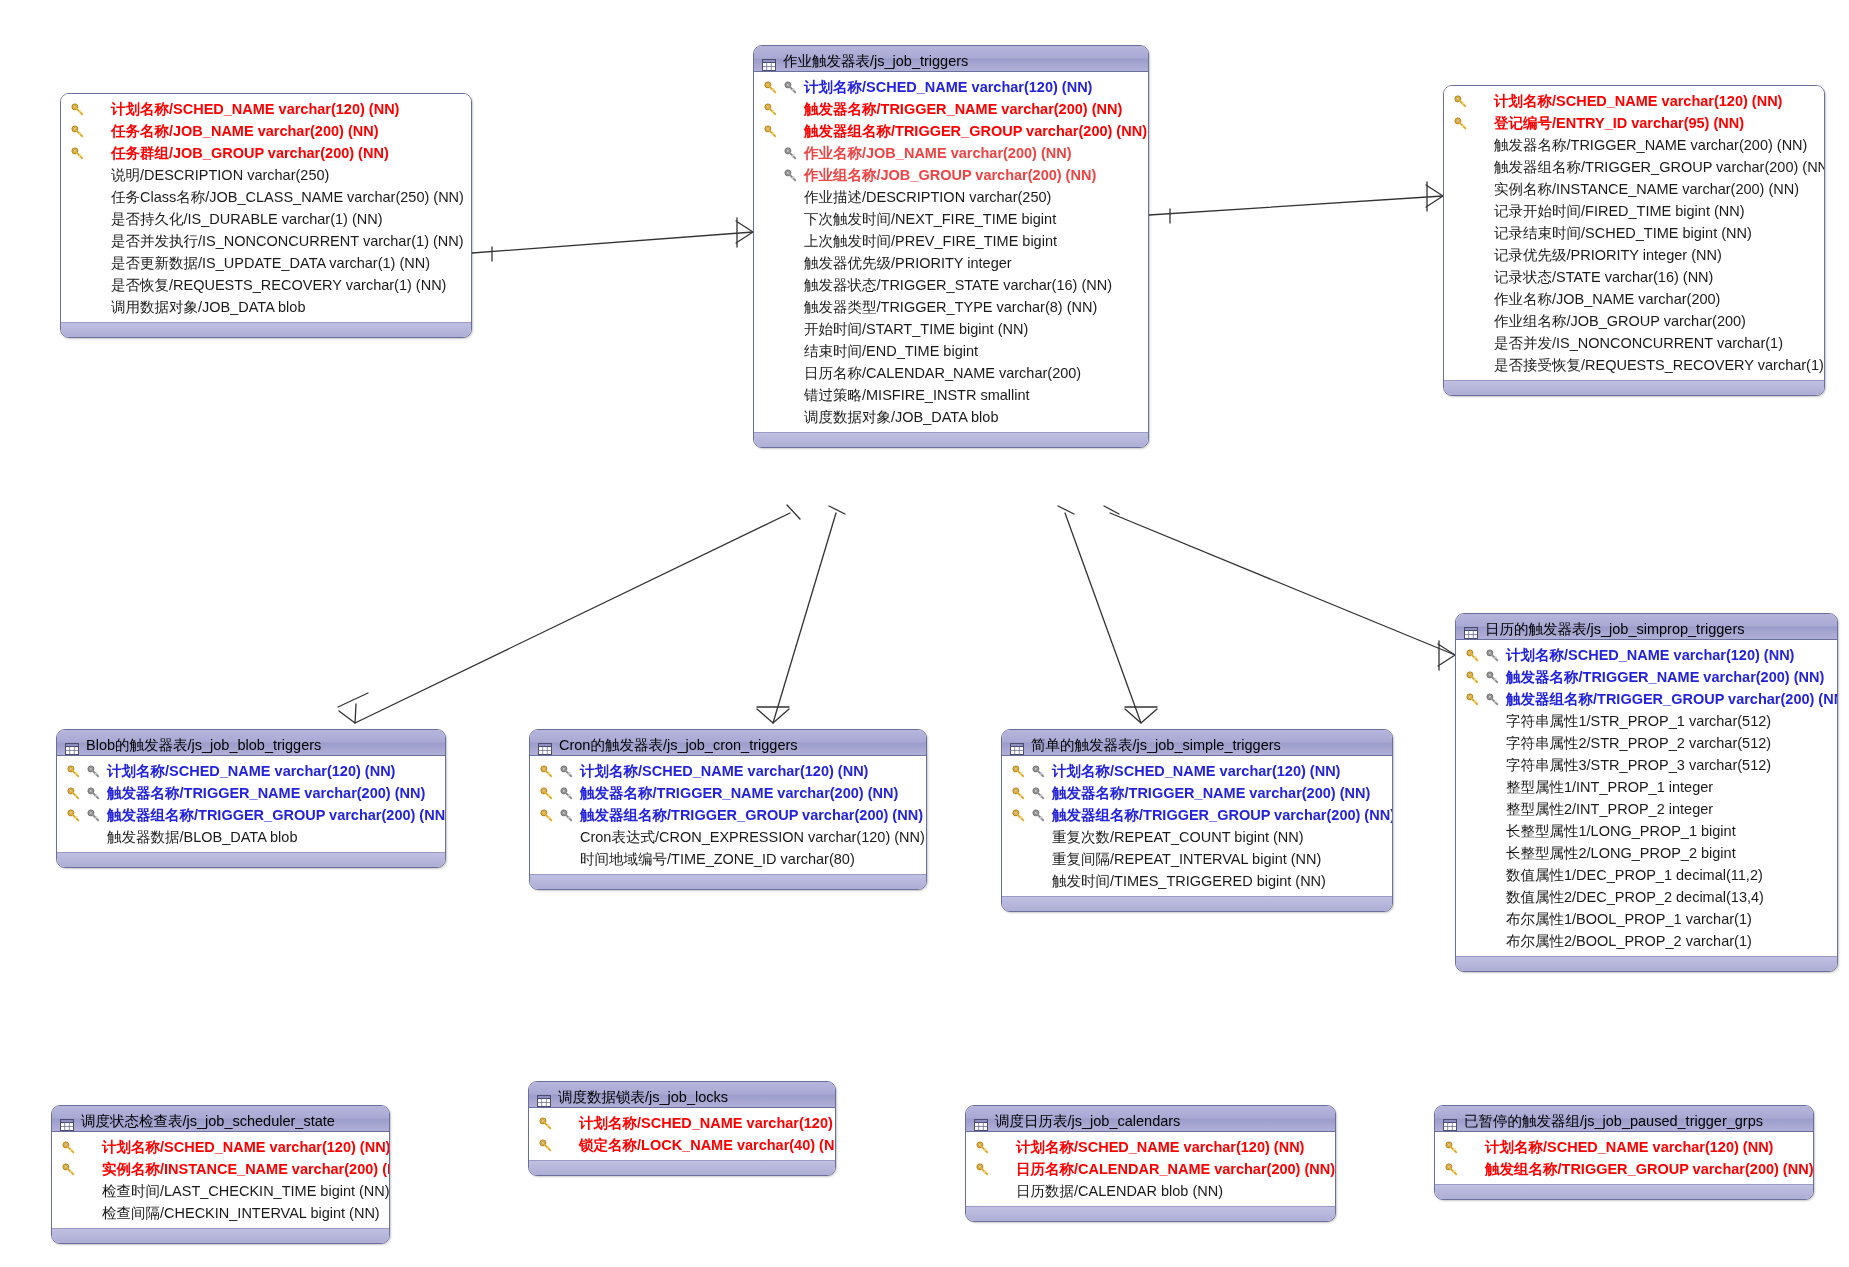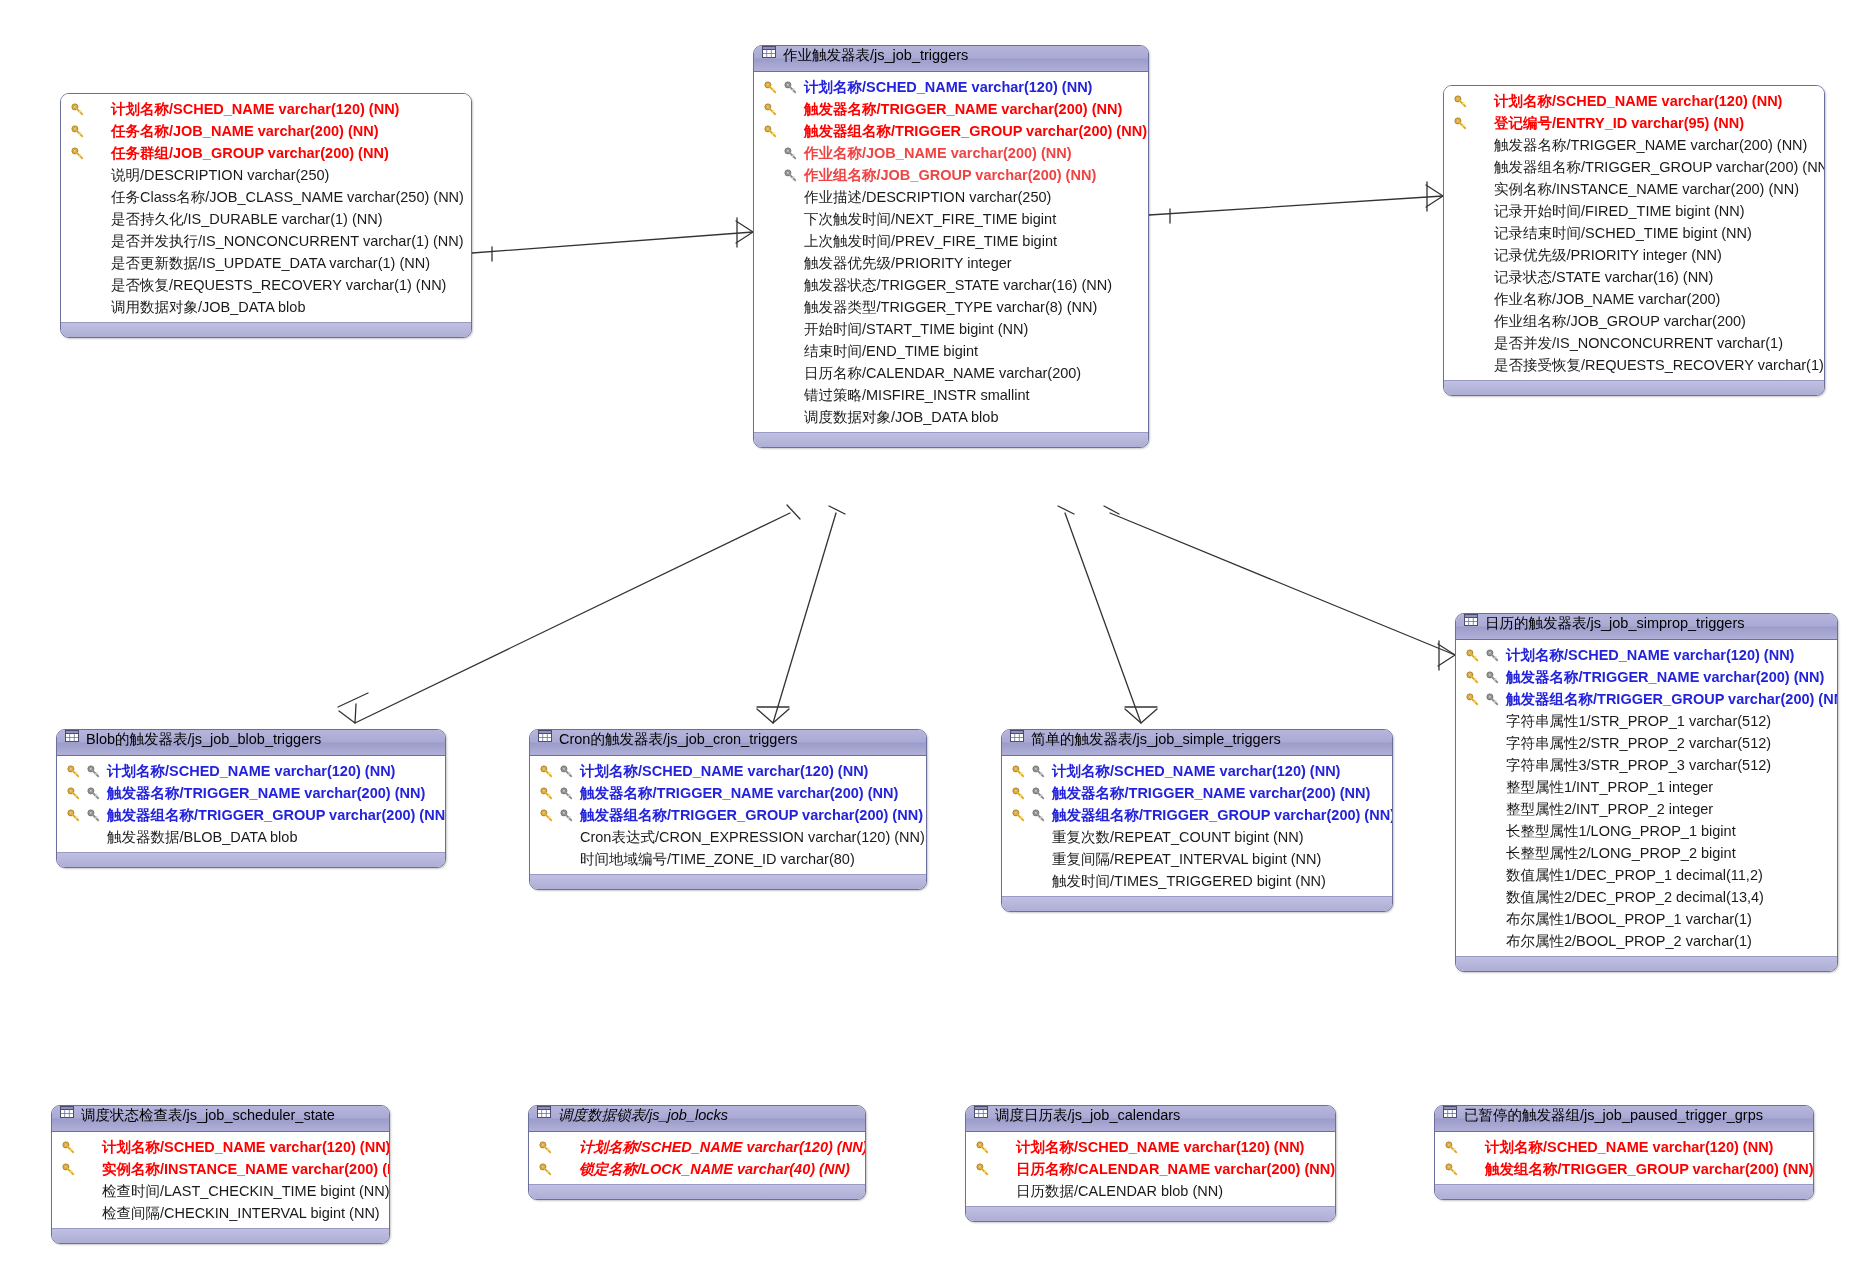--- a/index.html
+++ b/index.html
@@ -18,21 +18,21 @@
     border-radius:9px;
     background:#ffffff;
     box-sizing:border-box;
     box-shadow:1px 1px 2px rgba(0,0,0,.22);
     overflow:hidden;
   }
   .ent-title{
     background:linear-gradient(to bottom,#b5b5dc 0%,#a9a9d4 48%,#9c9ccb 52%,#b0b0d8 100%);
     border-bottom:1px solid #6b6f9c;
     height:25px;
-    display:flex;align-items:flex-start;
+    display:flex;align-items:flex-end;
     padding:0 8px;
     gap:7px;
     font-size:14.5px;
     color:#000;
     white-space:nowrap;
   }
   .tbl-icon{
     width:14px;height:12px;flex:0 0 auto;display:block;
   }
   .ent-body{
@@ -858,21 +858,21 @@
             <span class="attr-text c-black">检查时间/LAST_CHECKIN_TIME bigint (NN)</span>
           </div>
           <div class="attr">
             <span class="keyslot"></span>
             <span class="keyslot"></span>
             <span class="attr-text c-black">检查间隔/CHECKIN_INTERVAL bigint (NN)</span>
           </div>
         </div>
         <div class="ent-foot"></div>
       </div>
-      <div class="entity" style="left: 528px; top: 1105px; width: 338px; font-style: italic;">
+      <div class="entity" style="left: 528px; top: 1081px; width: 308px;">
         <div class="ent-title">
           <span>
             <svg class="tbl-icon" viewBox="0 0 14 12" xmlns="http://www.w3.org/2000/svg">
               <rect x="0.5" y="0.5" width="13" height="11" fill="#ffffff" stroke="#4a4a6e"></rect>
               <rect x="0.5" y="0.5" width="13" height="3" fill="#8f8fc0" stroke="#4a4a6e"></rect>
               <path d="M4.7,3.5 L4.7,11.5 M9.3,3.5 L9.3,11.5 M0.5,7.5 L13.5,7.5" stroke="#6d6d96" stroke-width="0.8"></path>
             </svg>
           </span>
           <span>调度数据锁表/js_job_locks</span>
         </div>

